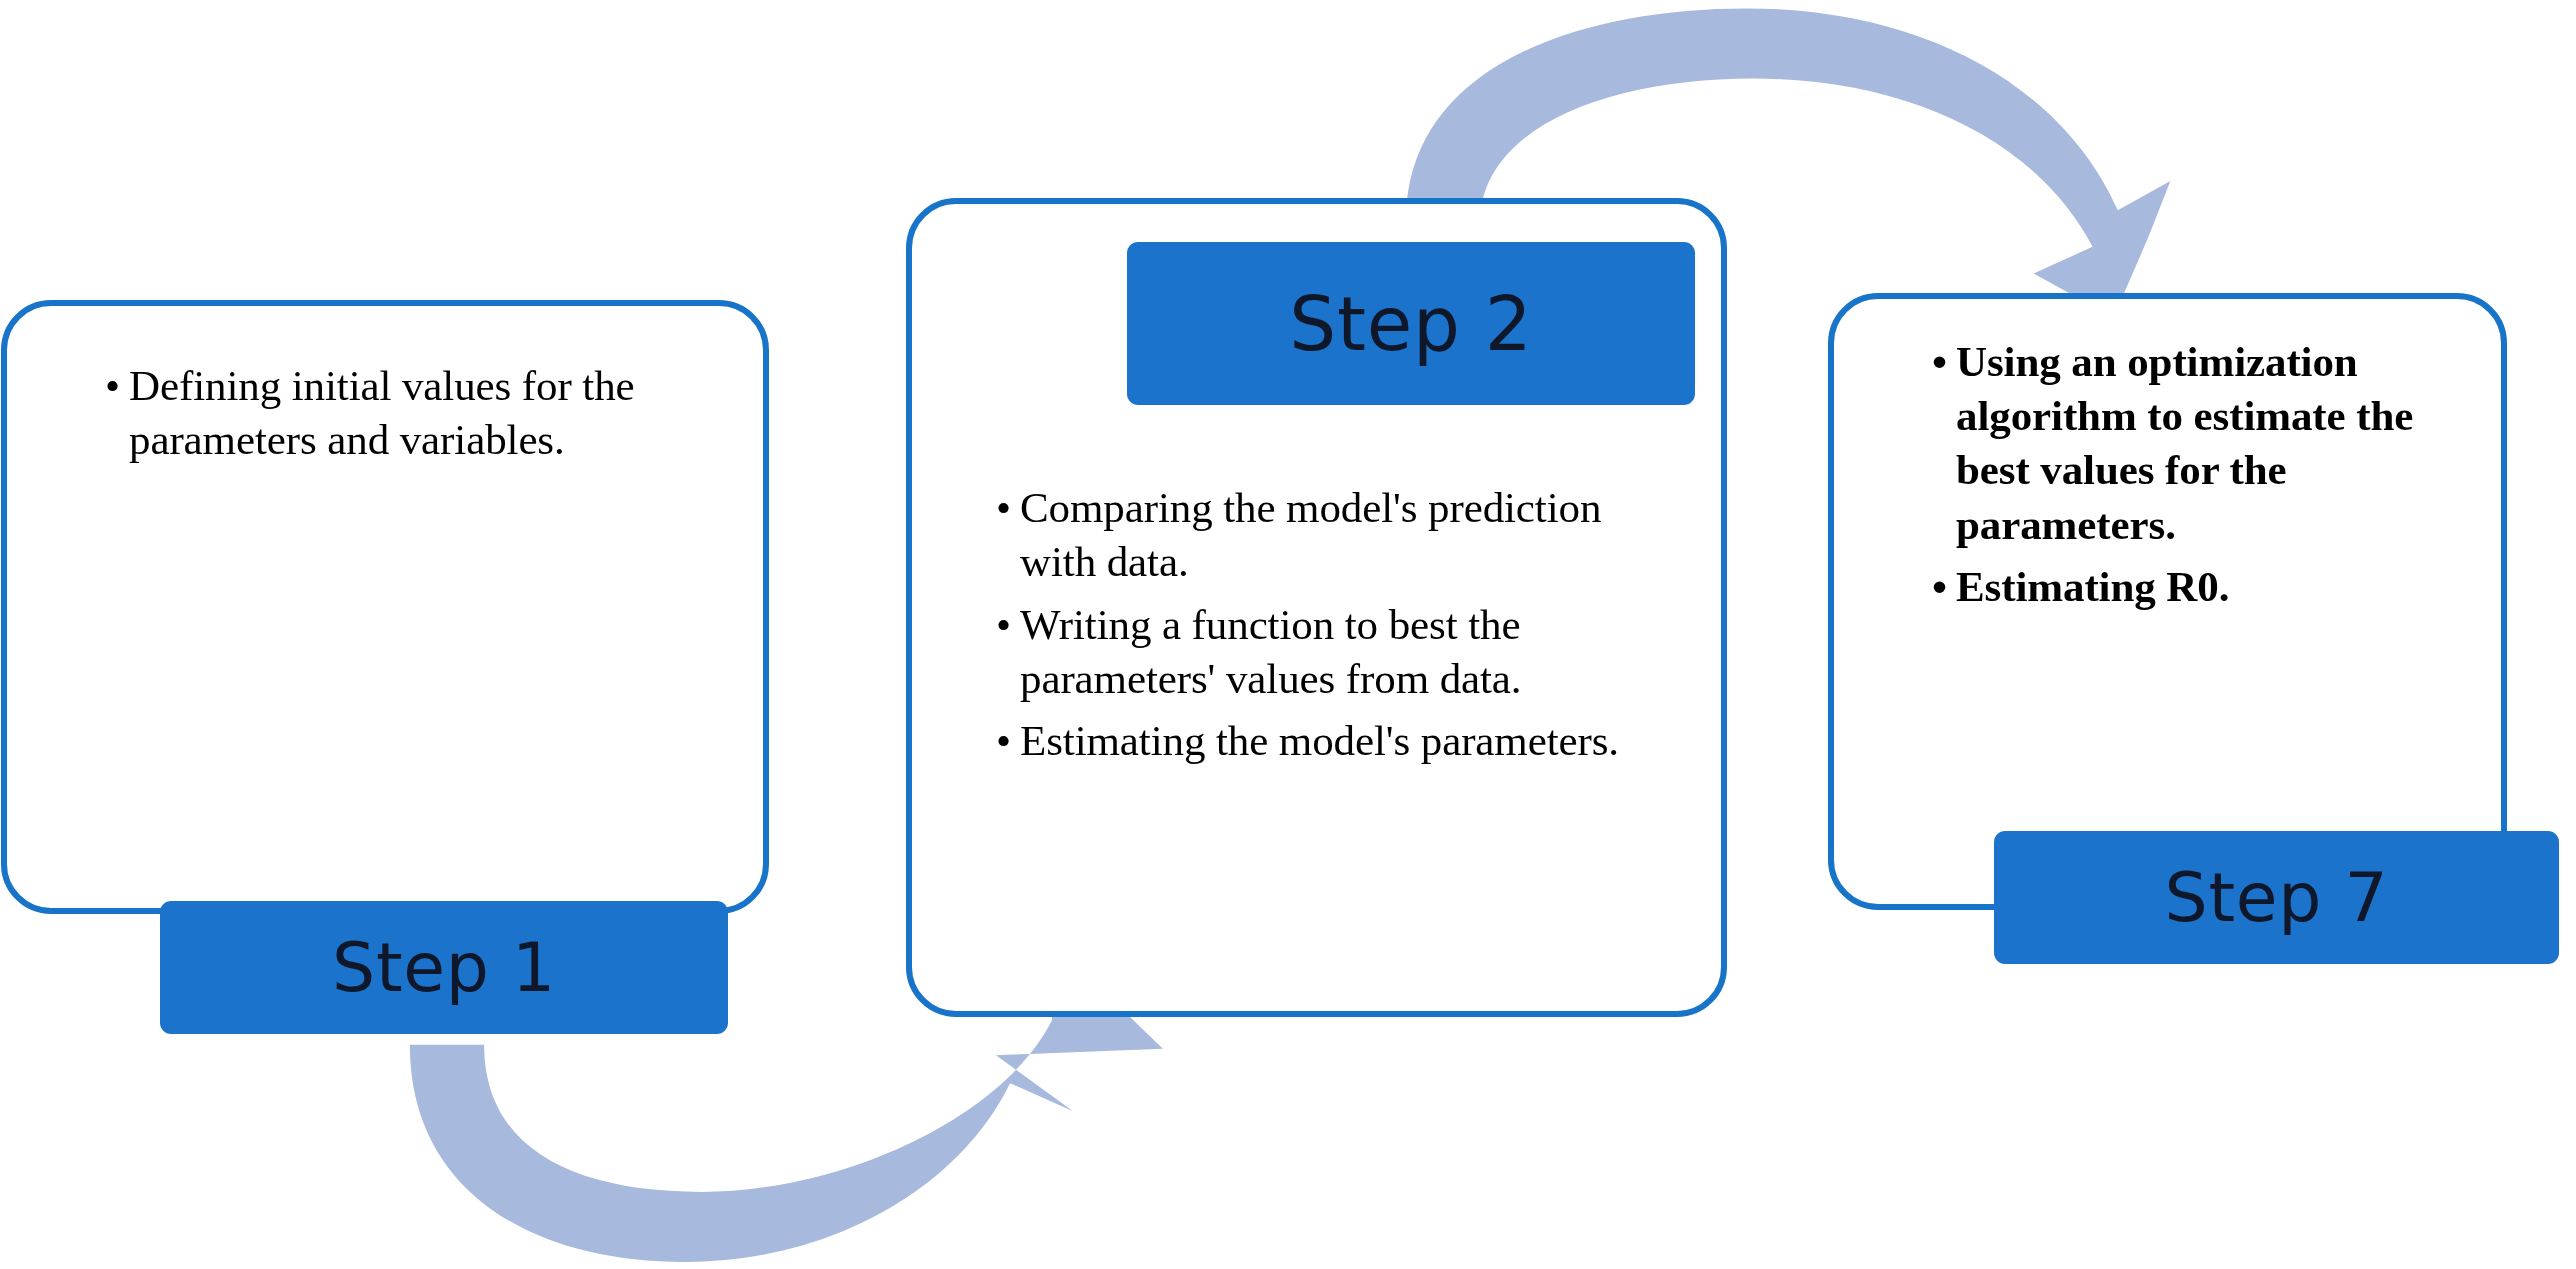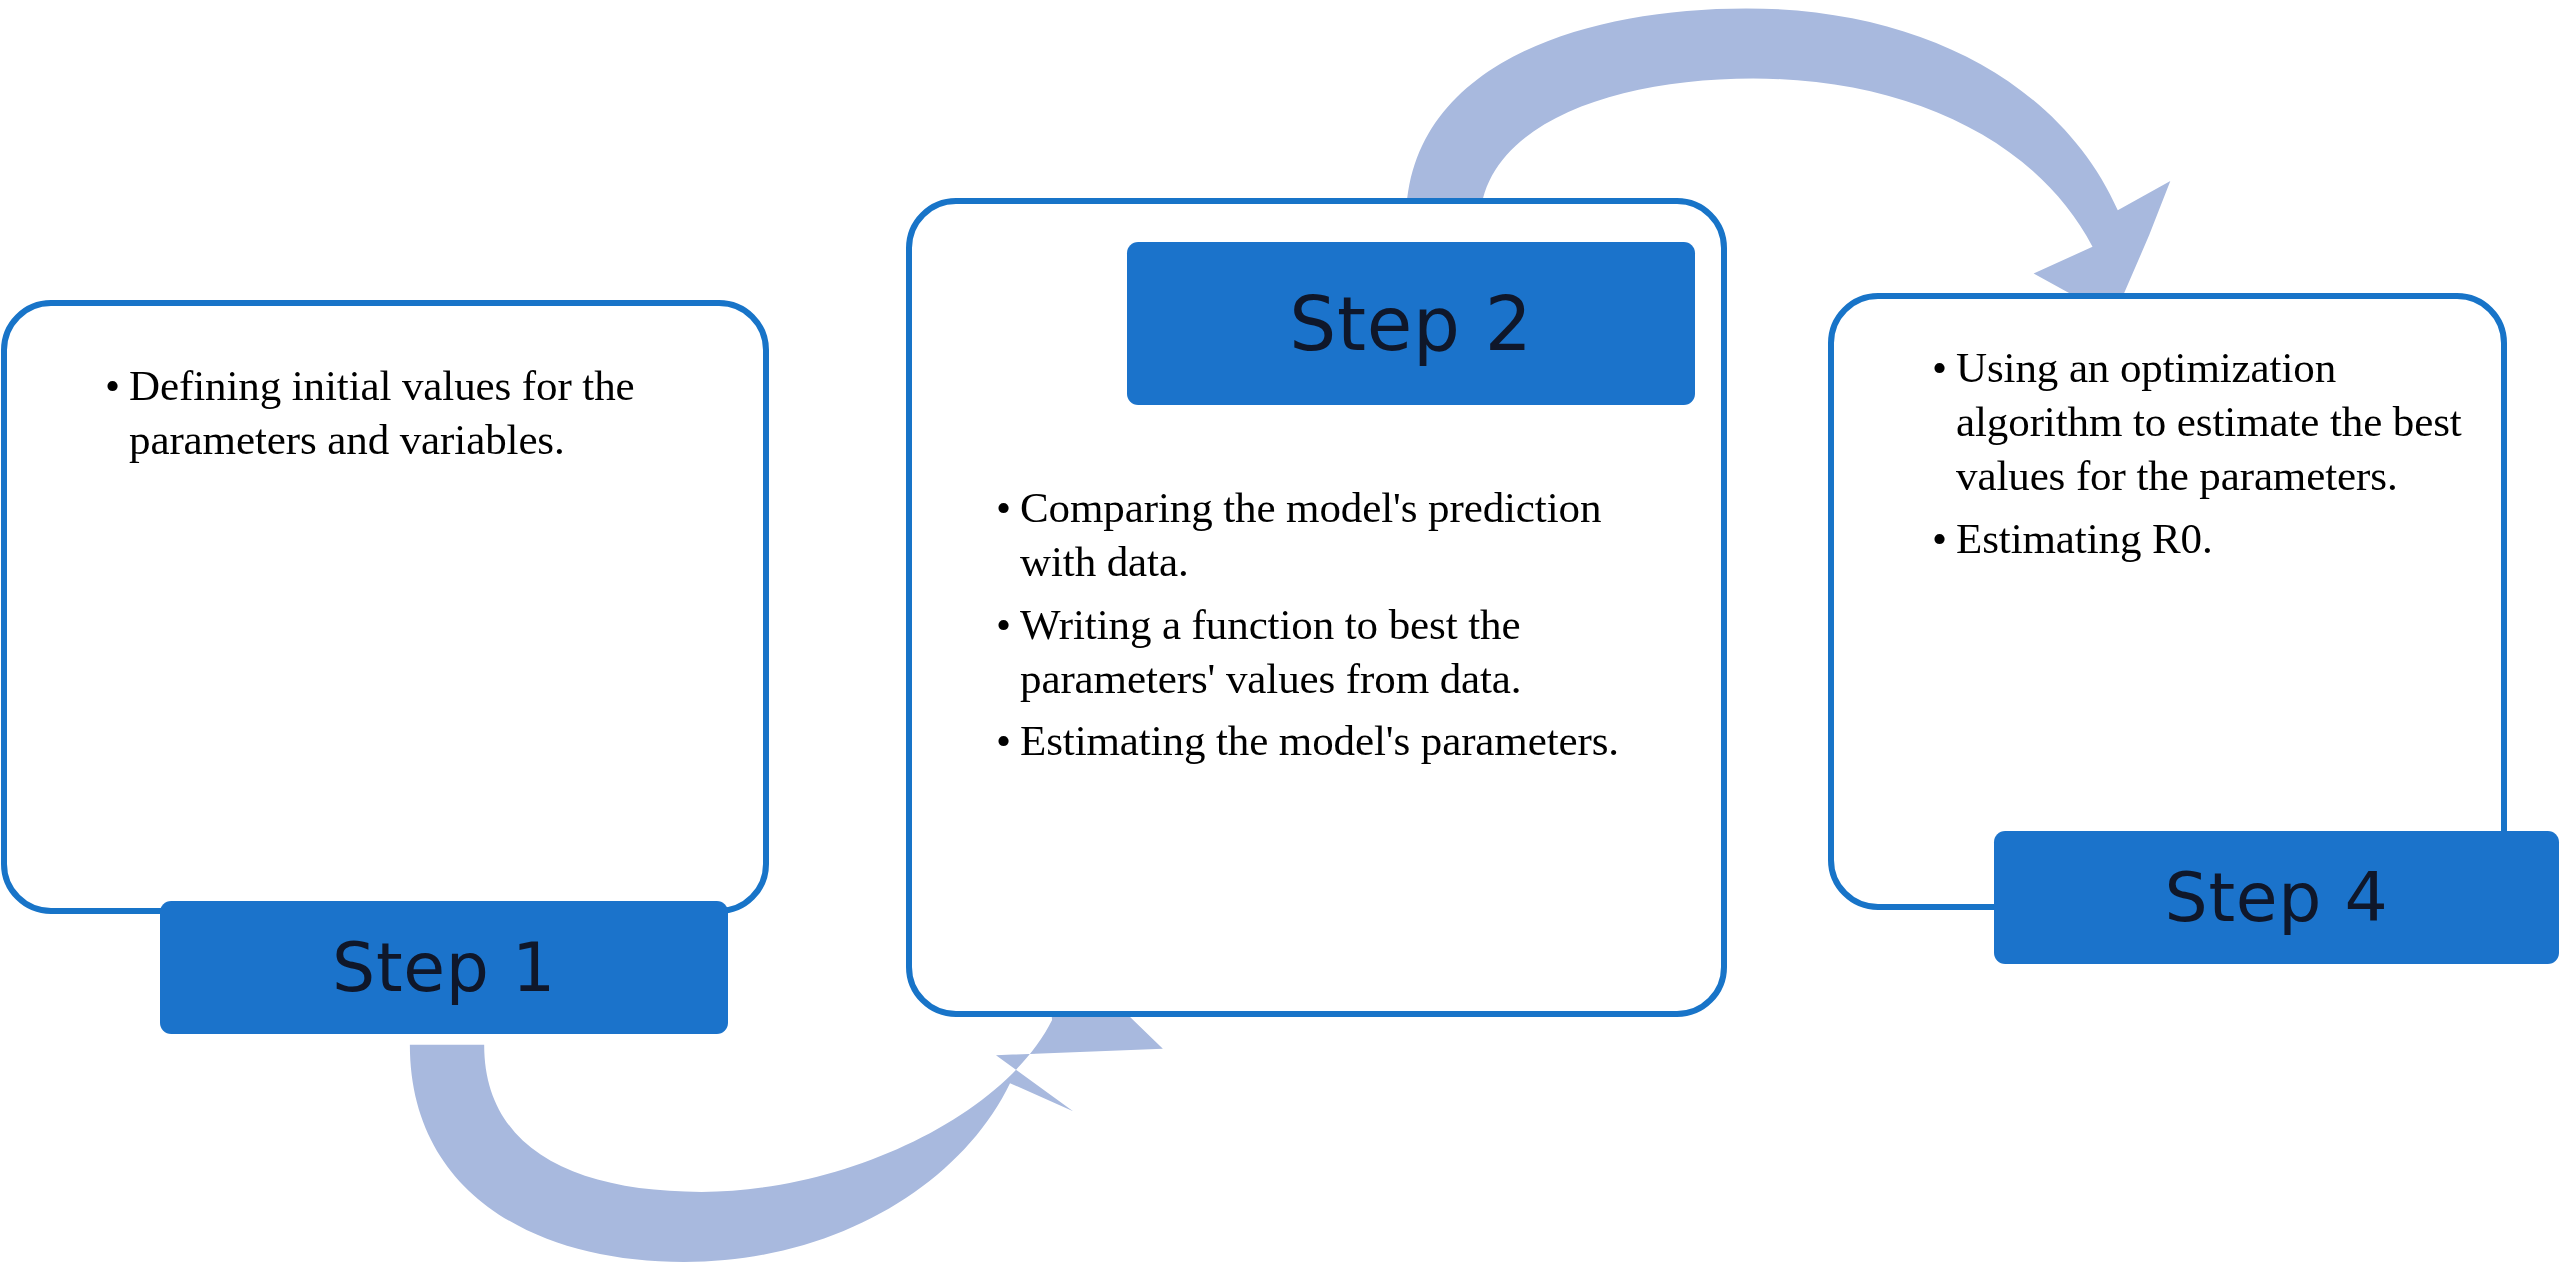--- a/index.html
+++ b/index.html
@@ -112,22 +112,23 @@
     width: 568px; height: 163px;
     font-size: 74px;
   }
 
   
   #card-step-3 {
     left: 1828px; top: 293px;
     width: 679px; height: 617px;
   }
   #list-step-3 {
-    left: 98px; top: 42px;
+    left: 98px; top: 36px;
     width: 554px;
+    font-weight: bold;
   }
   #badge-step-3 {
     left: 1994px; top: 831px;
     width: 565px; height: 133px;
     font-size: 68px;
   }
 </style>
 </head>
 <body>
 
@@ -184,17 +185,17 @@
     <span>Step 2</span>
   </div>
 
   <div class="step-card" id="card-step-3">
     <ul class="bullet-list" id="list-step-3">
       <li class="bullet-item">Using an optimization algorithm to estimate the best values for the parameters.</li>
       <li class="bullet-item">Estimating R0.</li>
     </ul>
   </div>
   <div class="step-badge" id="badge-step-3">
-    <span>Step 4</span>
+    <span>Step 7</span>
   </div>
 
 </div>
 
 
 </body></html>

